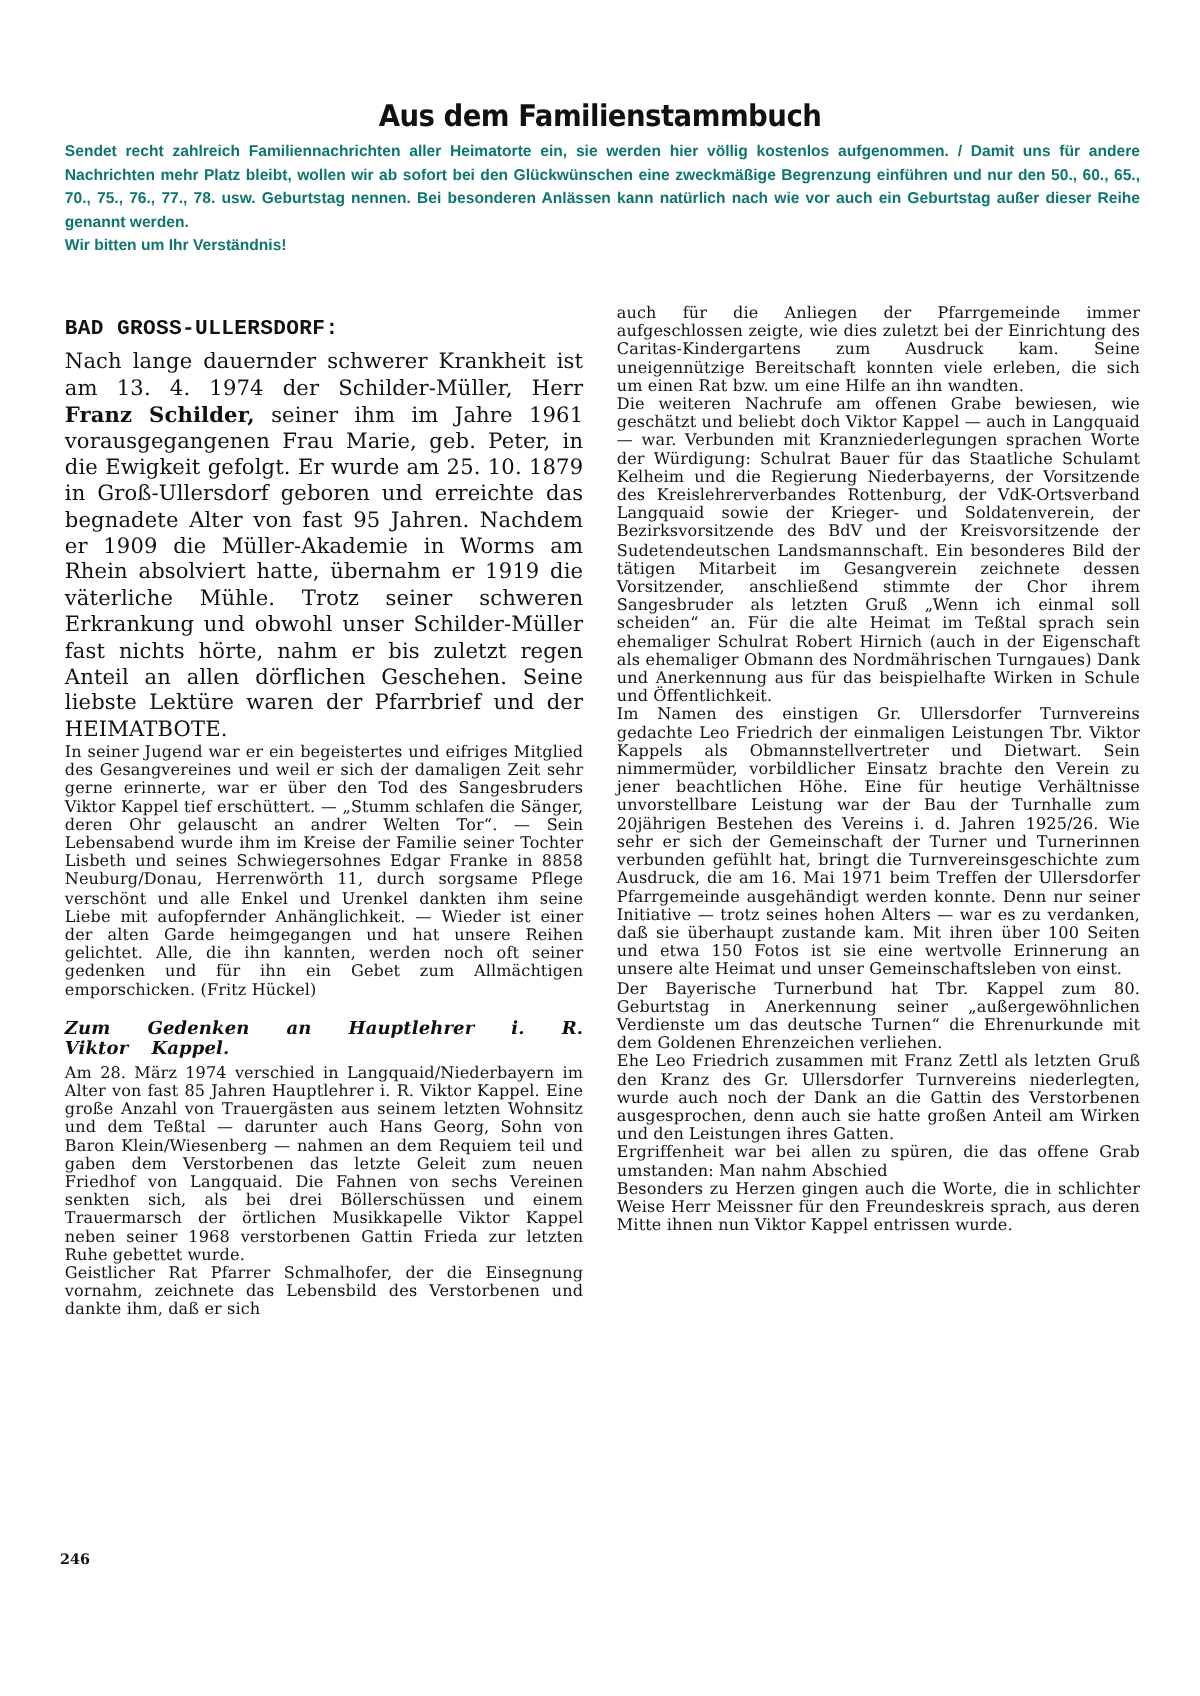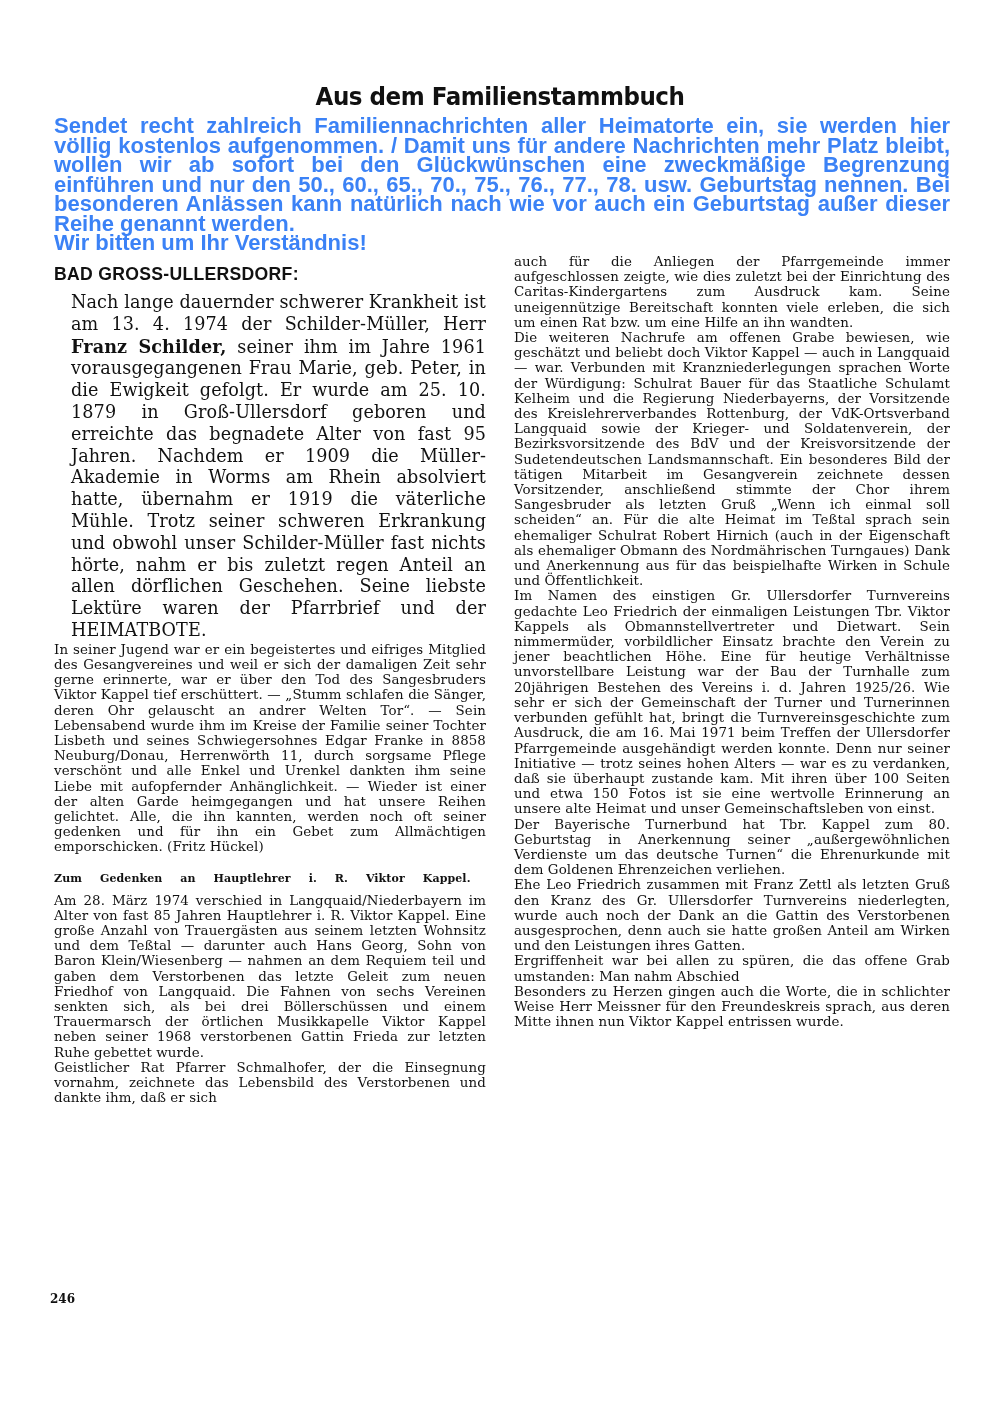--- a/index.html
+++ b/index.html
@@ -5,43 +5,43 @@
   html, body { margin: 0; padding: 0; background: #ffffff; }
   body { width: 1000px; height: 1413px; position: relative; overflow: hidden; color: #111; }
   .page { position: absolute; left: 0; top: 0; width: 900px; height: 1413px; border-radius: 30px; }
   .title {
     position: absolute; left: 0; width: 1000px; top: 82px; text-align: center;
     font-family: "DejaVu Sans", sans-serif; font-weight: bold; font-size: 25px;
     letter-spacing: -0.5px; color: #111; transform: scaleX(0.92);
   }
   .intro {
     position: absolute; left: 54px; top: 116px; width: 896px;
-    font-family: "Liberation Sans", sans-serif; font-weight: bold; font-size: 22px;
-    line-height: 19.5px; text-align: justify; color: #3b82f6;
+    font-family: "Liberation Sans", sans-serif; font-weight: bold; font-size: 13px;
+    line-height: 19.5px; text-align: justify; color: #0f766e;
   }
   .intro .last { display: block; text-align: left; }
   .col {
     position: absolute; top: 258px; width: 432px;
     font-family: "DejaVu Serif", serif; font-size: 13.4px; line-height: 15.2px;
     text-align: justify; color: #111; letter-spacing: 0.1px;
   }
   .col-left { left: 54px; }
   .col-right { left: 514px; top: 254px; width: 436px; }
   .col .big { font-size: 17.6px; line-height: 21.8px; }
   .col h2 {
-    font-family: Liberation Sans, sans-serif; font-weight: bold; font-size: 17.6px;
+    font-family: Liberation Mono, monospace; font-weight: bold; font-size: 17.6px;
     margin: 6px 0 8px 0; line-height: 20px; letter-spacing: 0.3px;
   }
   .col h3 {
-    font-family: "DejaVu Serif", serif; font-weight: bold; font-size: 11px;
-    margin: 16px 0 6px 0; line-height: 16px; word-spacing: 14px;
+    font-family: "DejaVu Serif", serif; font-weight: bold; font-size: 15px;
+    margin: 16px 0 6px 0; line-height: 16px; word-spacing: 14px; font-style: italic;
   }
   .col p { margin: 0 0 0 0; }
   .col p.gap { margin-top: 0; }
-  .col .big.gap { margin-top: 6px; margin-left: 17px; }
+  .col .big.gap { margin-top: 6px; }
   b { font-weight: bold; }
   .pagenum {
     position: absolute; left: 50px; top: 1292px;
     font-family: "DejaVu Serif", serif; font-weight: bold; font-size: 12px; color: #111;
   }
 </style>
 </head>
 <body>
 
 <div class="page">

